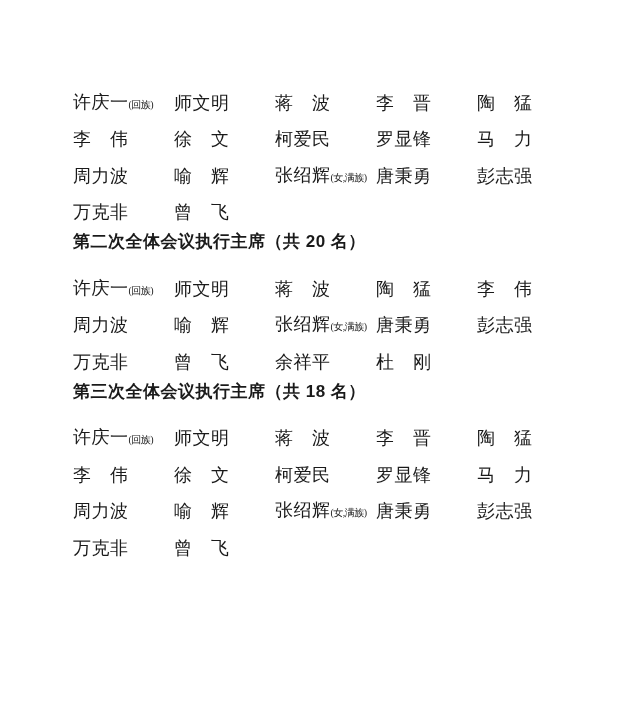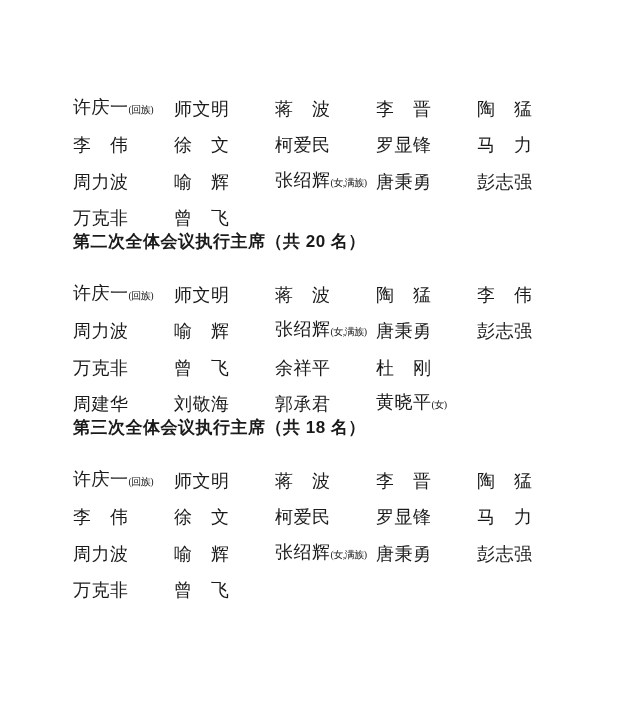--- a/index.html
+++ b/index.html
@@ -30,21 +30,21 @@
     letter-spacing: 0.5px;
     white-space: nowrap;
   }
   .section-first .heading {
     height: 42px;
   }
   .row {
     display: flex;
     height: 36.5px;
     line-height: 25px;
-    align-items: flex-end;
+    align-items: center;
   }
   .cell {
     flex: 0 0 101px;
     white-space: nowrap;
     font-size: 18px;
     overflow: visible;
   }
   .nm {
     letter-spacing: 0.5px;
   }
@@ -101,26 +101,20 @@
       <span class="cell"><span class="nm">张绍辉</span><span class="note">(女,满族)</span></span>
       <span class="cell"><span class="nm">唐秉勇</span></span>
       <span class="cell"><span class="nm">彭志强</span></span>
     </div>
     <div class="row">
       <span class="cell"><span class="nm">万克非</span></span>
       <span class="cell"><span class="nm">曾　飞</span></span>
       <span class="cell"><span class="nm">余祥平</span></span>
       <span class="cell"><span class="nm">杜　刚</span></span>
     </div>
-    <div class="row">
-      <span class="cell"><span class="nm">周建华</span></span>
-      <span class="cell"><span class="nm">刘敬海</span></span>
-      <span class="cell"><span class="nm">郭承君</span></span>
-      <span class="cell"><span class="nm">黄晓平</span><span class="note">(女)</span></span>
-    </div>
   </section>
 
   <section class="section">
     <h2 class="heading">第三次全体会议执行主席（共 18 名）</h2>
     <div class="row">
       <span class="cell"><span class="nm">许庆一</span><span class="note">(回族)</span></span>
       <span class="cell"><span class="nm">师文明</span></span>
       <span class="cell"><span class="nm">蒋　波</span></span>
       <span class="cell"><span class="nm">李　晋</span></span>
       <span class="cell"><span class="nm">陶　猛</span></span>

